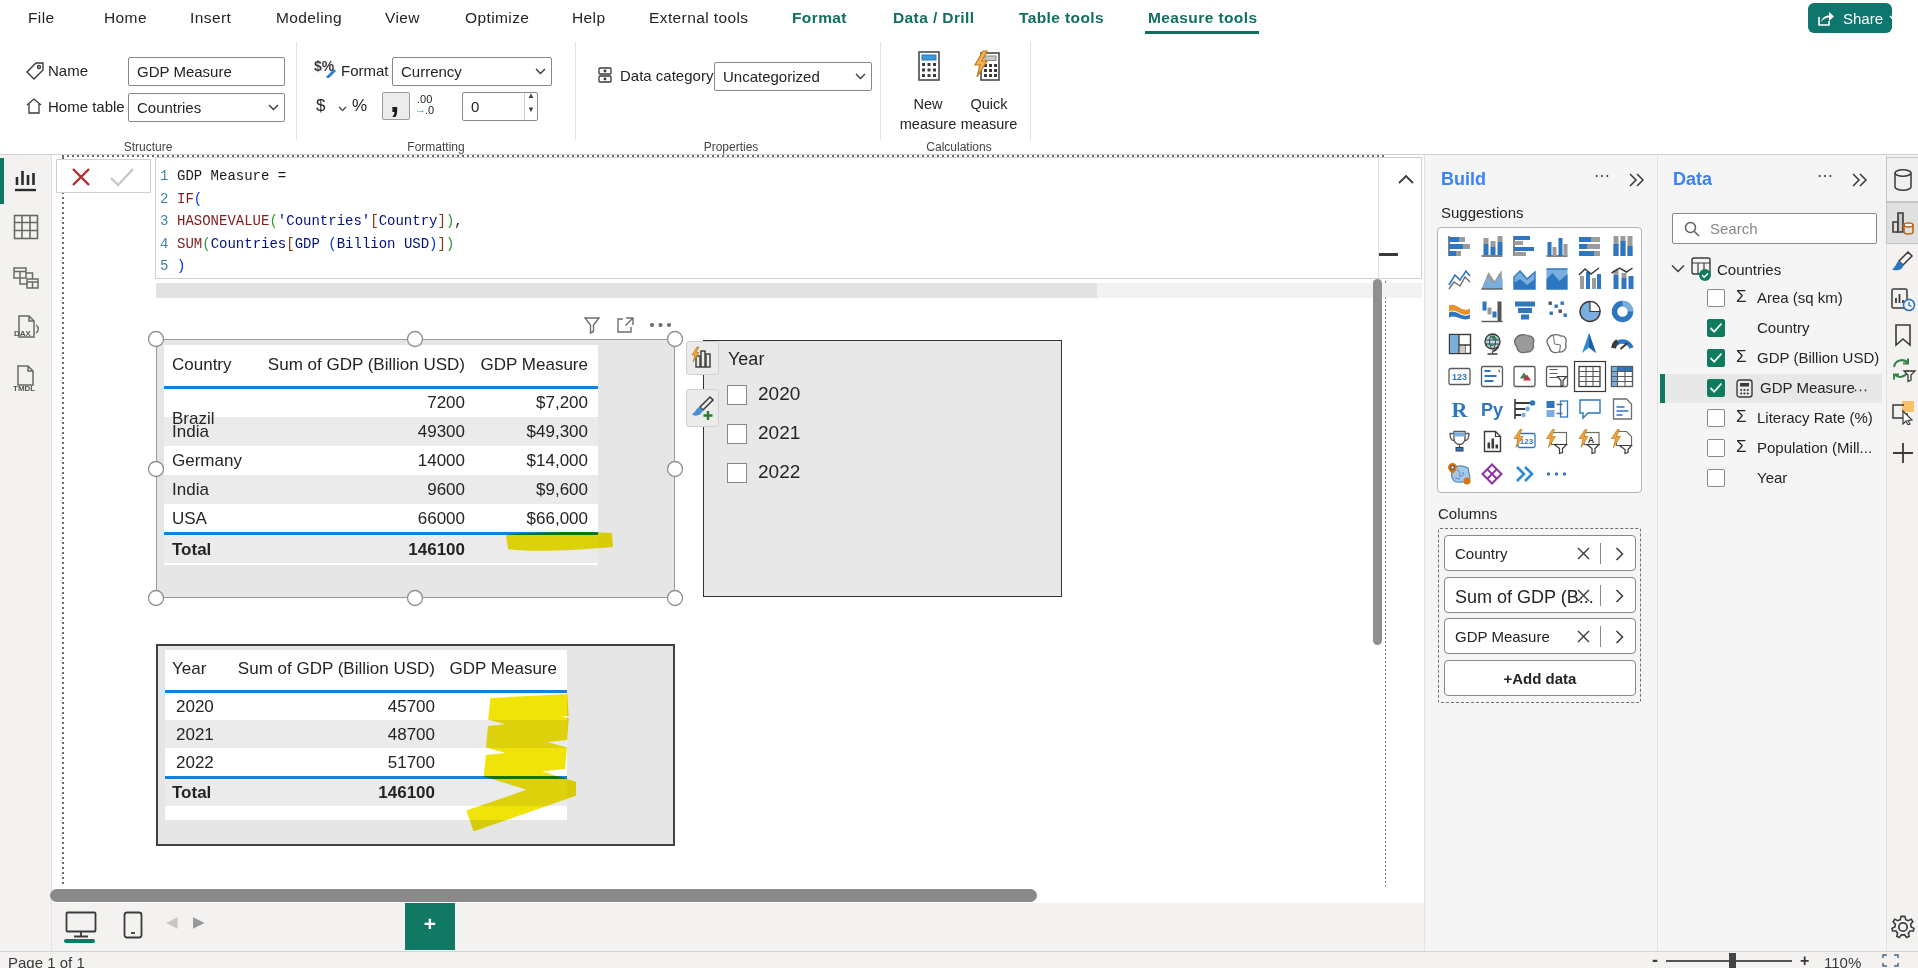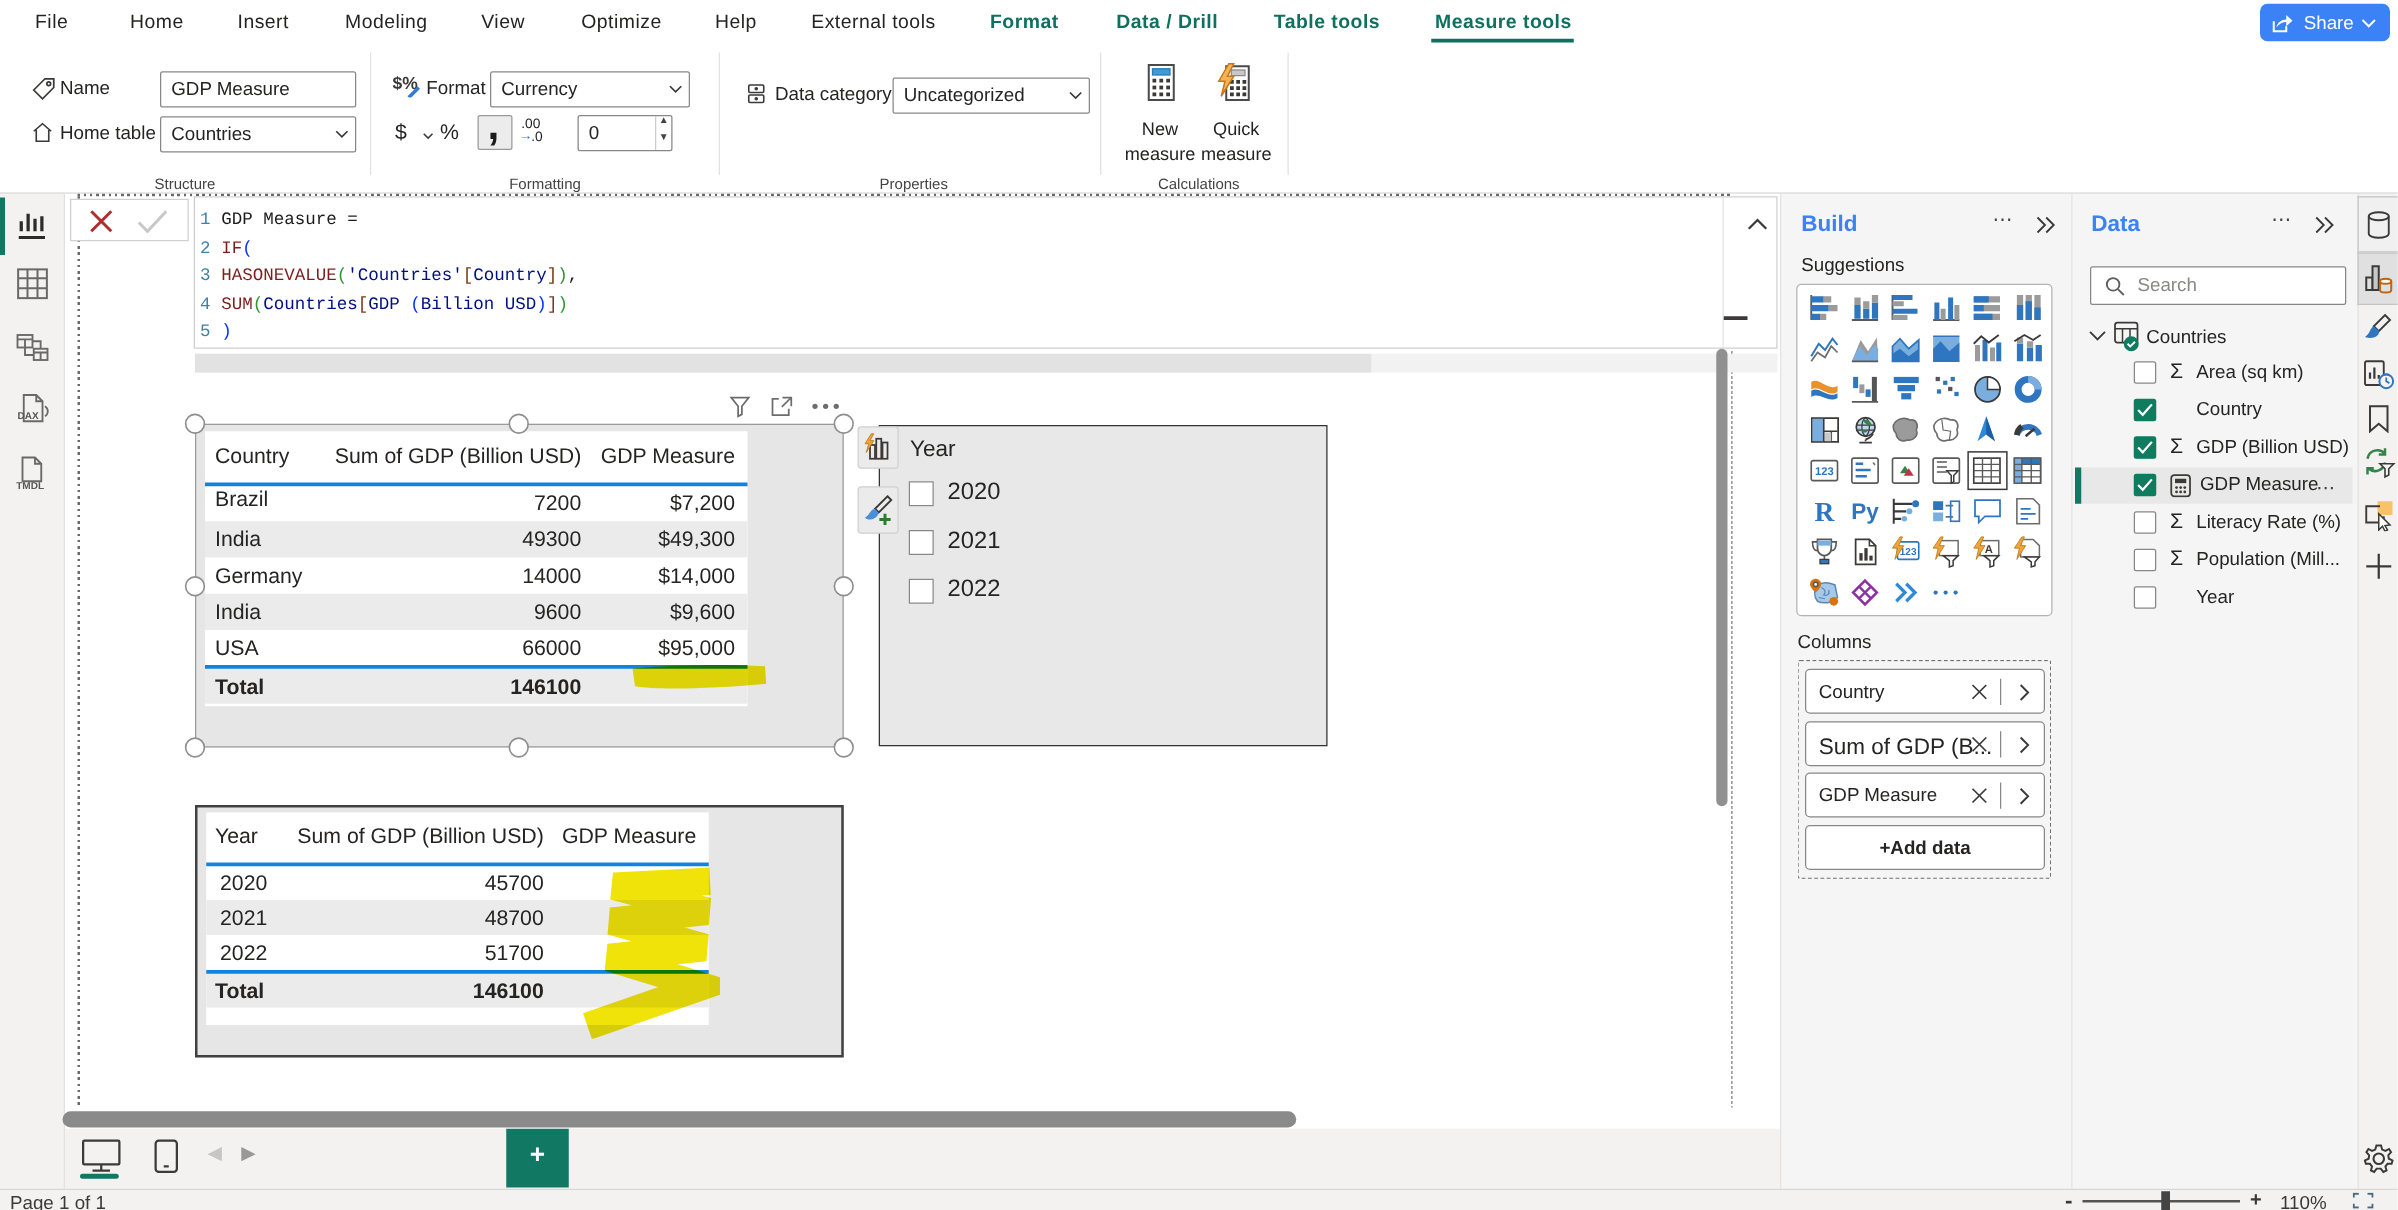--- a/index.html
+++ b/index.html
@@ -57,21 +57,21 @@
   <div class="mi" style="left:276px;">Modeling</div>
   <div class="mi" style="left:385px;">View</div>
   <div class="mi" style="left:465px;">Optimize</div>
   <div class="mi" style="left:572px;">Help</div>
   <div class="mi" style="left:649px;">External tools</div>
   <div class="mi t" style="left:792px;">Format</div>
   <div class="mi t" style="left:893px;">Data / Drill</div>
   <div class="mi t" style="left:1019px;">Table tools</div>
   <div class="mi t" style="left:1148px; font-weight:bold;">Measure tools</div>
   <div class="abs" style="left:1145px; top:31px; width:114px; height:3px; background:#0f7060;"></div>
-  <div class="abs" style="left:1808px; top:3px; width:104px; height:30px; background:#3b82f6; border-radius:6px;">
+  <div class="abs" style="left:1808px; top:3px; width:84px; height:30px; background:#0f766e; border-radius:6px;">
     <svg width="20" height="18" viewBox="0 0 20 18" style="position:absolute;left:9px;top:6px;" fill="none" stroke="#fff" stroke-width="1.6">
       <path d="M2 8 L2 16 L12 16 L12 12"></path>
       <path d="M4 13 C5 9 8 6.5 12 6.5 L12 3 L17 7.5 L12 12 L12 8.5 C9 8.5 6 10 4 13 Z" fill="#fff" stroke="none"></path>
     </svg>
     <span style="position:absolute;left:35px;top:7px;font-size:15px;color:#fff;">Share</span>
     <svg width="12" height="8" viewBox="0 0 12 8" style="position:absolute;left:81px;top:12px;" fill="none" stroke="#fff" stroke-width="1.6">
         <path d="M1 1 L6 6 L11 1"></path>
       </svg>
   </div>
 </div>
@@ -239,35 +239,35 @@
 
 <div class="abs" style="left:172px; top:345px; width:420px; height:41px; font-size:17px;">
   <span style="position:absolute; left:0; top:10px;">Country</span>
   <span style="position:absolute; right:127px; top:10px;">Sum of GDP (Billion USD)</span>
   <span style="position:absolute; right:4px; top:10px;">GDP Measure</span>
 </div>
 <div class="blueline" style="left:164px; top:386px; width:434px;"></div>
 <div class="abs" style="left:164px; top:417px; width:434px; height:29px; background:#ebebeb;"></div>
 <div class="abs" style="left:164px; top:475px; width:434px; height:29px; background:#ebebeb;"></div>
 <div class="abs" style="left:172px; top:388px; width:420px; font-size:17px;">
-  <span style="position:absolute;left:0;top:2px;">Brazil</span>
+  <span style="position:absolute;left:0;top:21px;">Brazil</span>
     <span style="position:absolute;right:127px;top:5px;">7200</span>
     <span style="position:absolute;right:4px;top:5px;">$7,200</span>
   <span style="position:absolute;left:0;top:34px;">India</span>
     <span style="position:absolute;right:127px;top:34px;">49300</span>
     <span style="position:absolute;right:4px;top:34px;">$49,300</span>
   <span style="position:absolute;left:0;top:63px;">Germany</span>
     <span style="position:absolute;right:127px;top:63px;">14000</span>
     <span style="position:absolute;right:4px;top:63px;">$14,000</span>
   <span style="position:absolute;left:0;top:92px;">India</span>
     <span style="position:absolute;right:127px;top:92px;">9600</span>
     <span style="position:absolute;right:4px;top:92px;">$9,600</span>
   <span style="position:absolute;left:0;top:121px;">USA</span>
     <span style="position:absolute;right:127px;top:121px;">66000</span>
-    <span style="position:absolute;right:4px;top:121px;">$95,000</span>
+    <span style="position:absolute;right:4px;top:121px;">$66,000</span>
 </div>
 <div class="abs" style="left:164px; top:534px; width:434px; height:29px; background:#ebebeb;"></div>
 <div class="blueline" style="left:164px; top:532px; width:434px;"></div>
 <div class="abs" style="left:172px; top:535px; width:420px; font-size:17px; font-weight:bold;">
   <span style="position:absolute;left:0;top:5px;">Total</span>
     <span style="position:absolute;right:127px;top:5px;">146100</span>
 </div>
 
 <svg width="120" height="30" viewBox="0 0 120 30" style="position:absolute;left:500px;top:527px; mix-blend-mode:multiply;">
   <path d="M6 8 C30 5 80 4 112 6 L113 20 C70 24 25 25 8 22 Z" fill="#efe200" opacity="0.96"></path>

